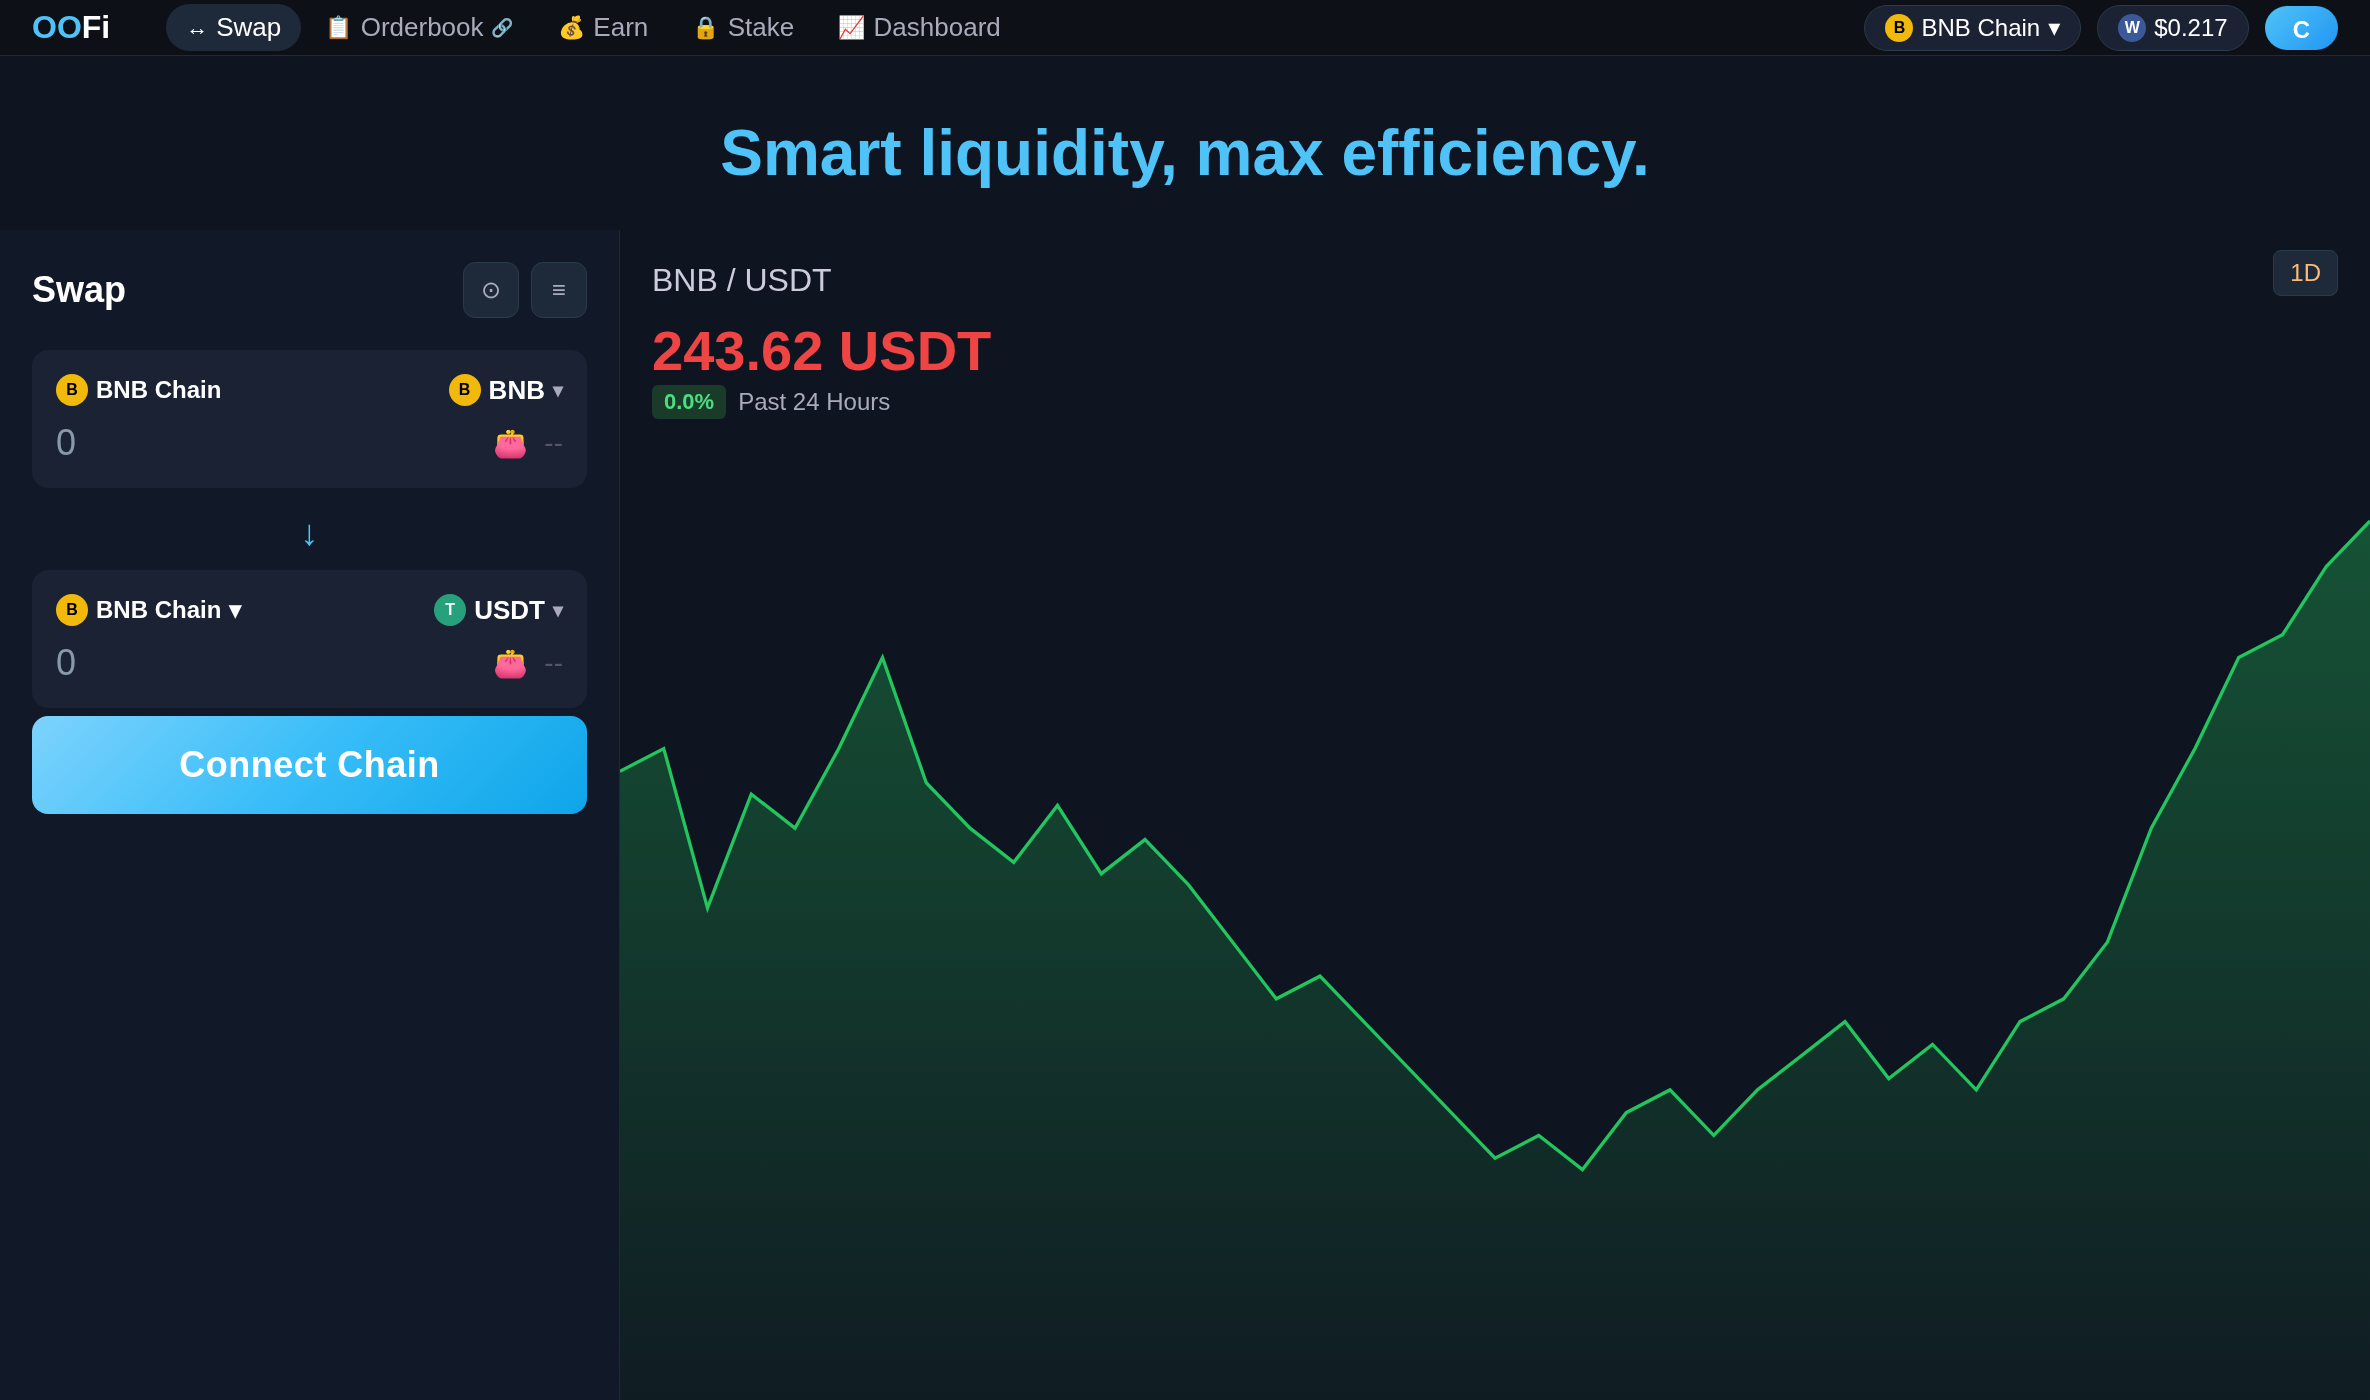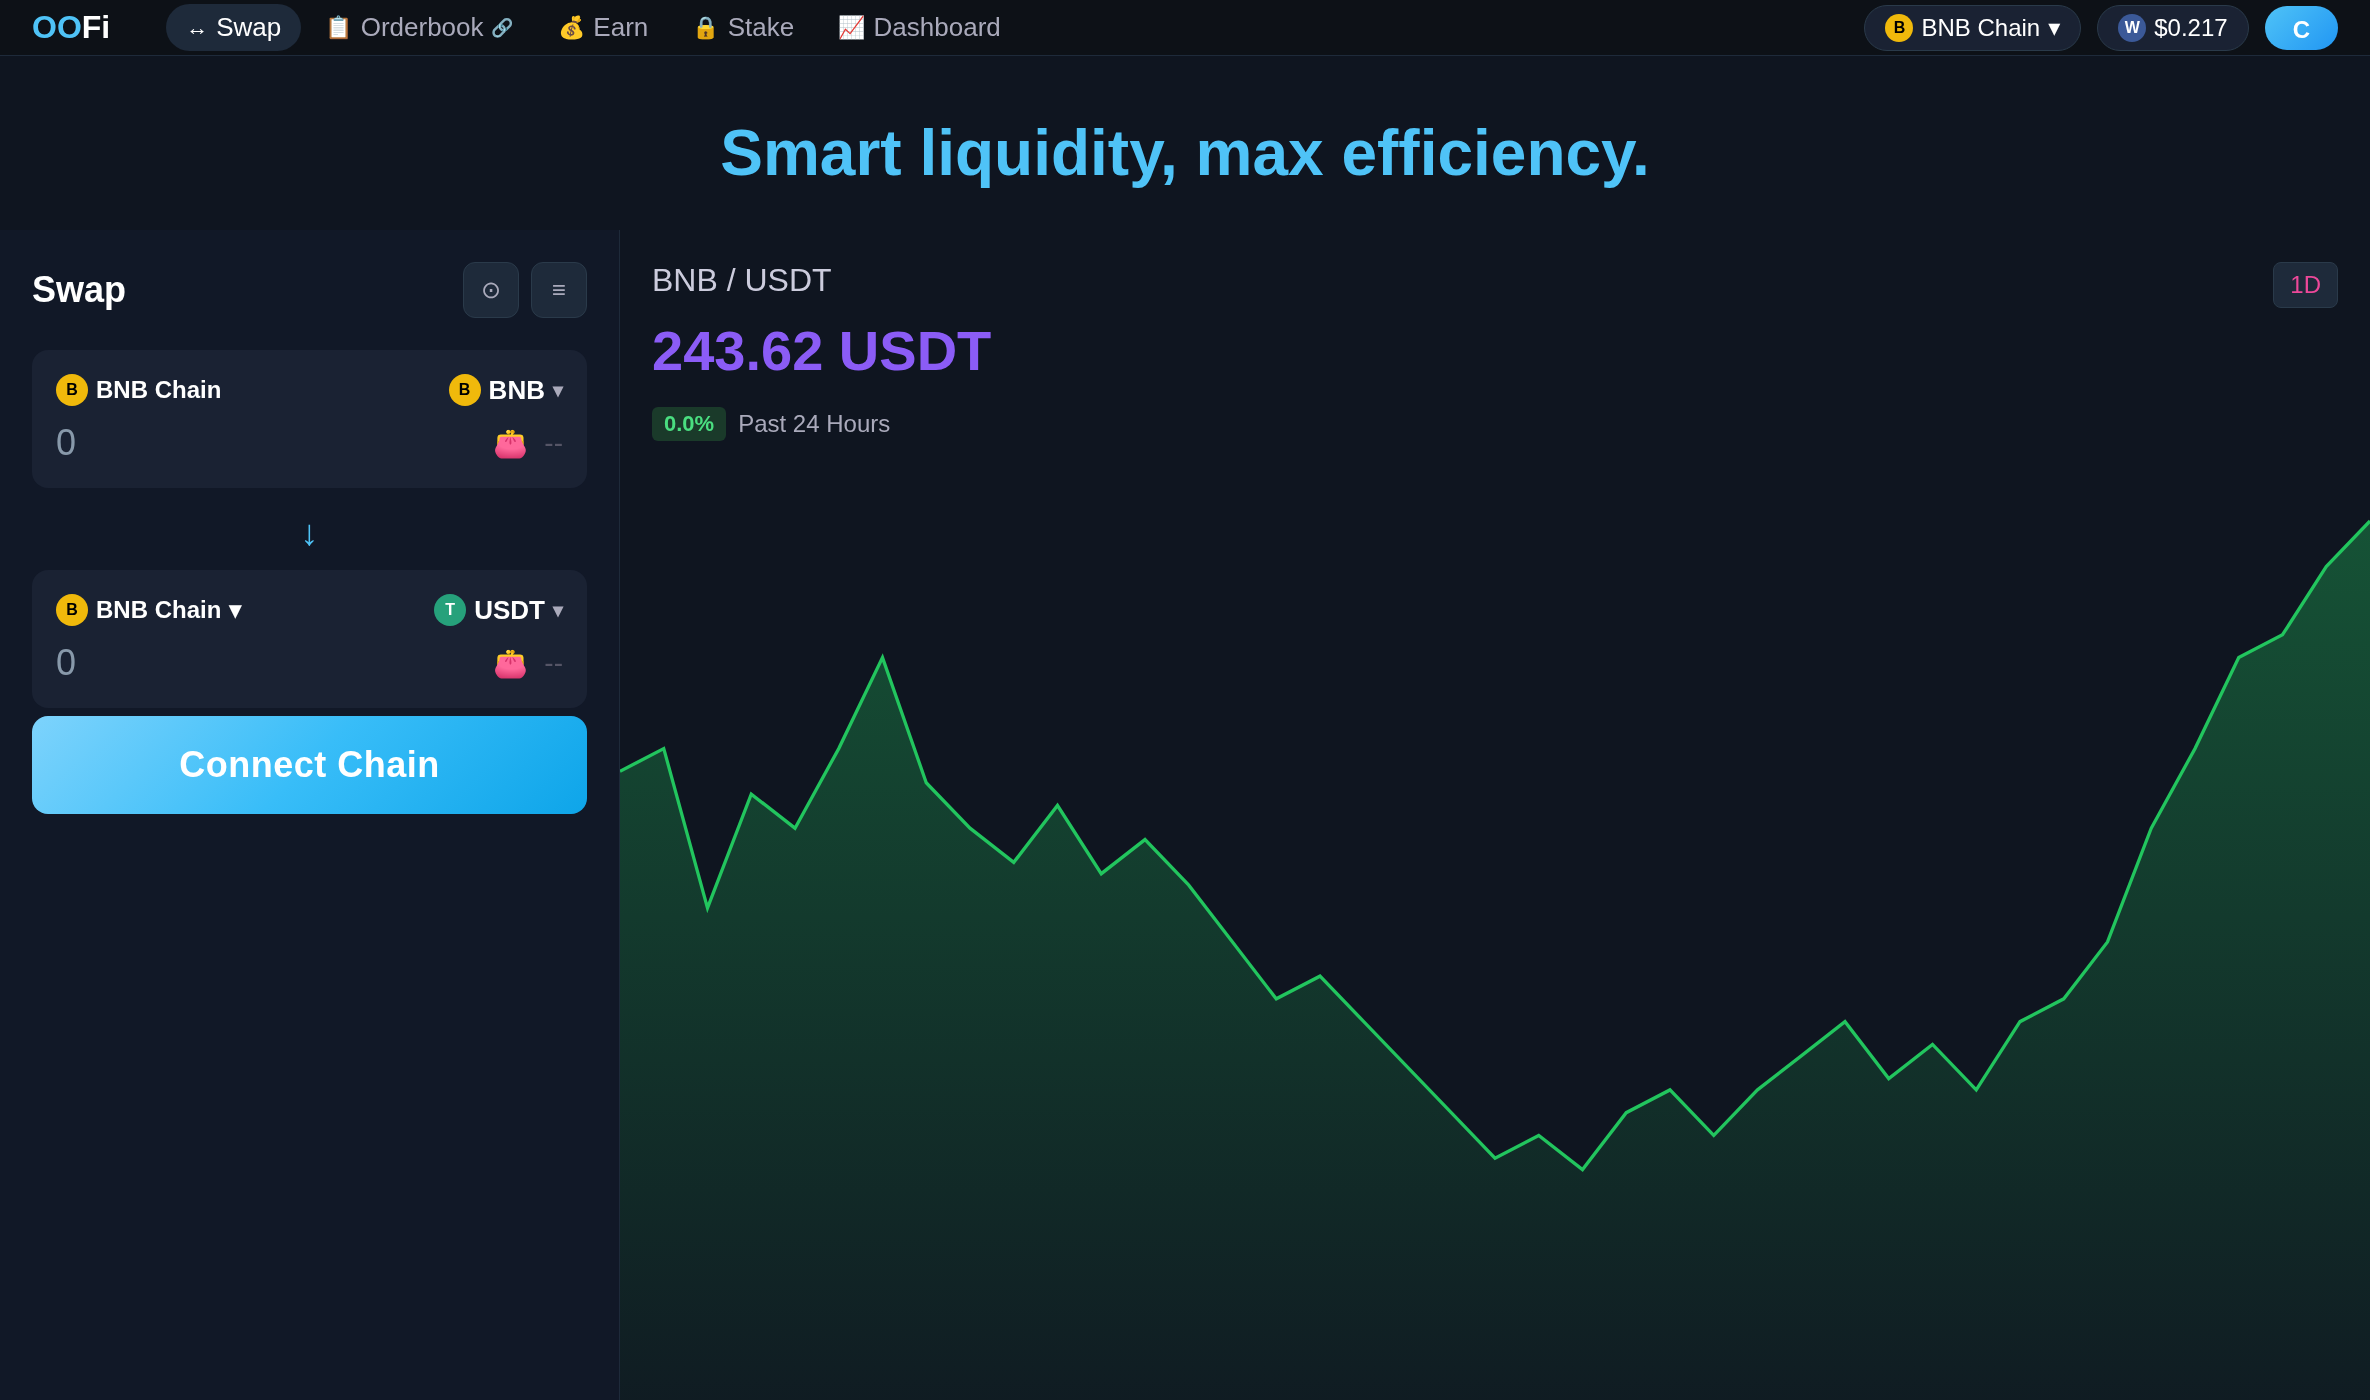--- a/index.html
+++ b/index.html
@@ -320,22 +320,22 @@
       margin-bottom: 16px;
     }
     .pair-title {
       font-size: 32px;
       color: #ccd;
       margin-bottom: 19px;
     }
     .chart-price {
       font-size: 56px;
       font-weight: 700;
-      color: #8b5cf6;
-      margin-bottom: 24px;
+      color: #ef4444;
+      margin-bottom: 2px;
     }
     .chart-change-row {
       display: flex;
       align-items: center;
       gap: 12px;
     }
     .change-badge {
       background: #1a3a2a;
       color: #4ade80;
       border-radius: 6px;
@@ -343,28 +343,28 @@
       font-size: 22px;
       font-weight: 600;
       text-align: right;
     }
     .change-label {
       color: #aab;
       font-size: 24px;
     }
     .time-badge {
       position: absolute;
-      top: 32px;
+      top: 20px;
       right: 32px;
       background: #1e2a3a;
       border: 1px solid #2a3a4a;
       border-radius: 8px;
       padding: 8px 16px;
       font-size: 24px;
-      color: #ec4899;
+      color: #fdba74;
       cursor: pointer;
     }
 
     
     .chart-svg-container {
       position: absolute;
       bottom: 0;
       left: 0;
       right: 0;
       top: 200px;

